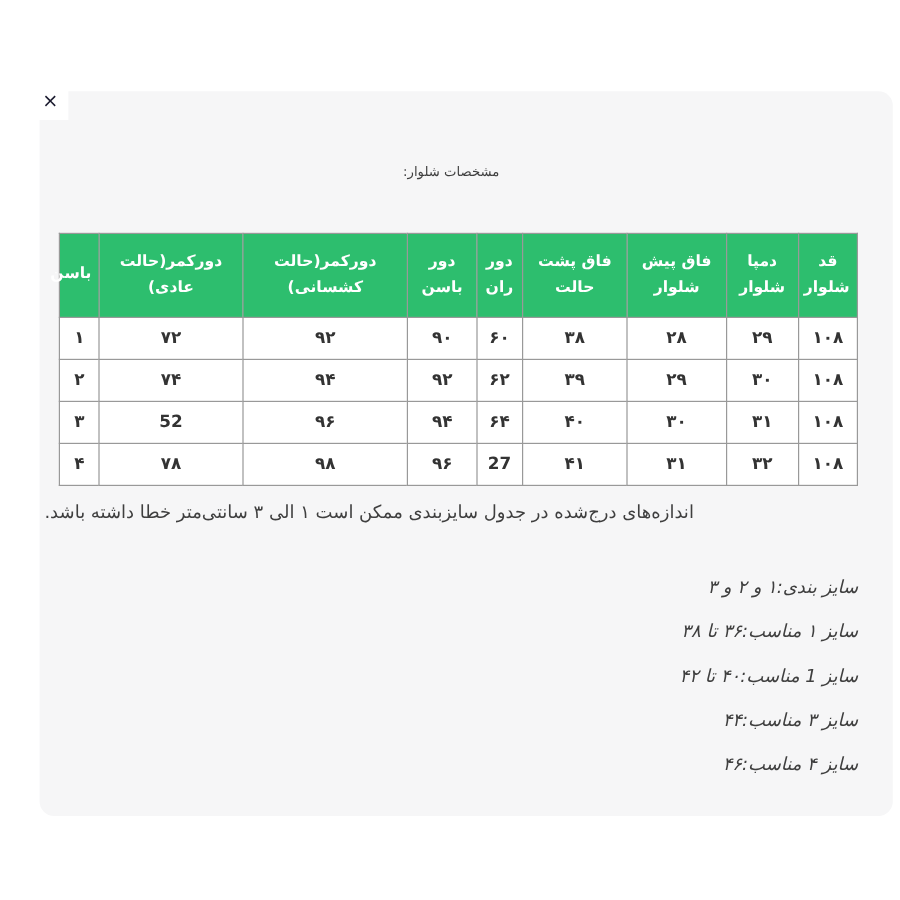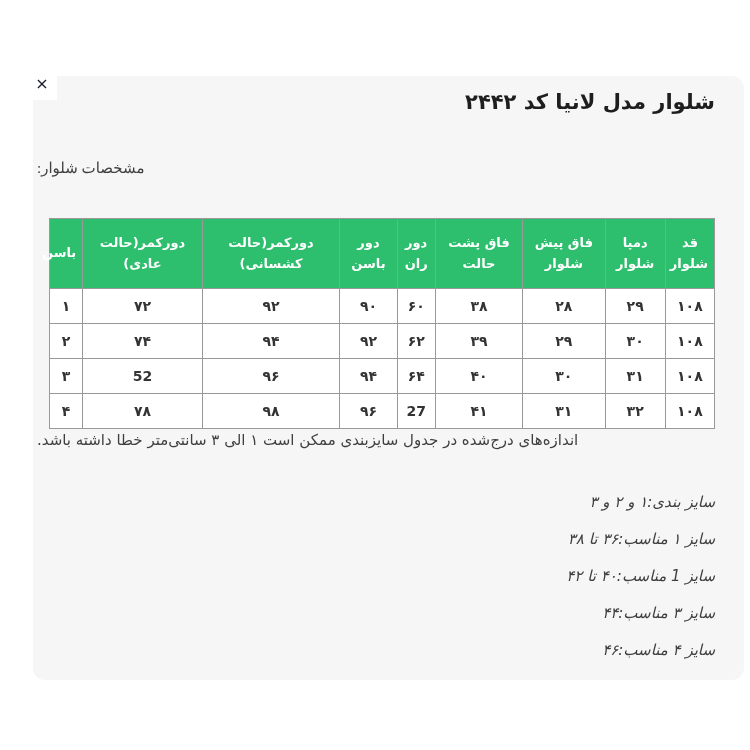--- a/index.html
+++ b/index.html
@@ -44,25 +44,24 @@
   }
   .title{
     font-size:21px;
     line-height:24px;
     font-weight:bold;
     color:var(--title_color);
     text-align:right;
   }
   .subtitle{
     margin-top:44px;
-    font-size:15px;
+    font-size:11px;
     line-height:20px;
     color:var(--text_color);
-    text-align:left;
-    font-family:Liberation Serif, serif;
+    text-align:center;
   }
   table.size-table{
     margin-top:40px;
     border-collapse:collapse;
     table-layout:fixed;
     width:666px;
     background:#ffffff;
   }
   table.size-table th,
   table.size-table td{
@@ -80,21 +79,21 @@
     padding:2px 6px;
   }
   table.size-table td{
     color:var(--cell_text);
     font-size:14px;
     font-weight:bold;
     height:35px;
     padding:2px 4px;
   }
   .note{
-    margin-top:0;
+    margin-top:11px;
     font-size:15px;
     line-height:22px;
     color:var(--text_color);
     text-align:left;
     direction:rtl;
   }
   .size-fit-list{
     margin-top:33px;
     font-size:15px;
     line-height:37px;
@@ -102,21 +101,20 @@
     text-align:right;
     font-style:italic;
   }
 </style>
 </head>
 <body>
 
 <button class="close-btn">×</button>
 
 <div class="panel">
-  <h1 class="title">شلوار مدل لانیا کد ۲۴۴۲</h1>
 
   <p class="subtitle">مشخصات شلوار:</p>
 
   <table class="size-table">
       <colgroup>
         <col style="width: 49px;">
         <col style="width: 60px;">
         <col style="width: 82px;">
         <col style="width: 87px;">
         <col style="width: 38px;">

